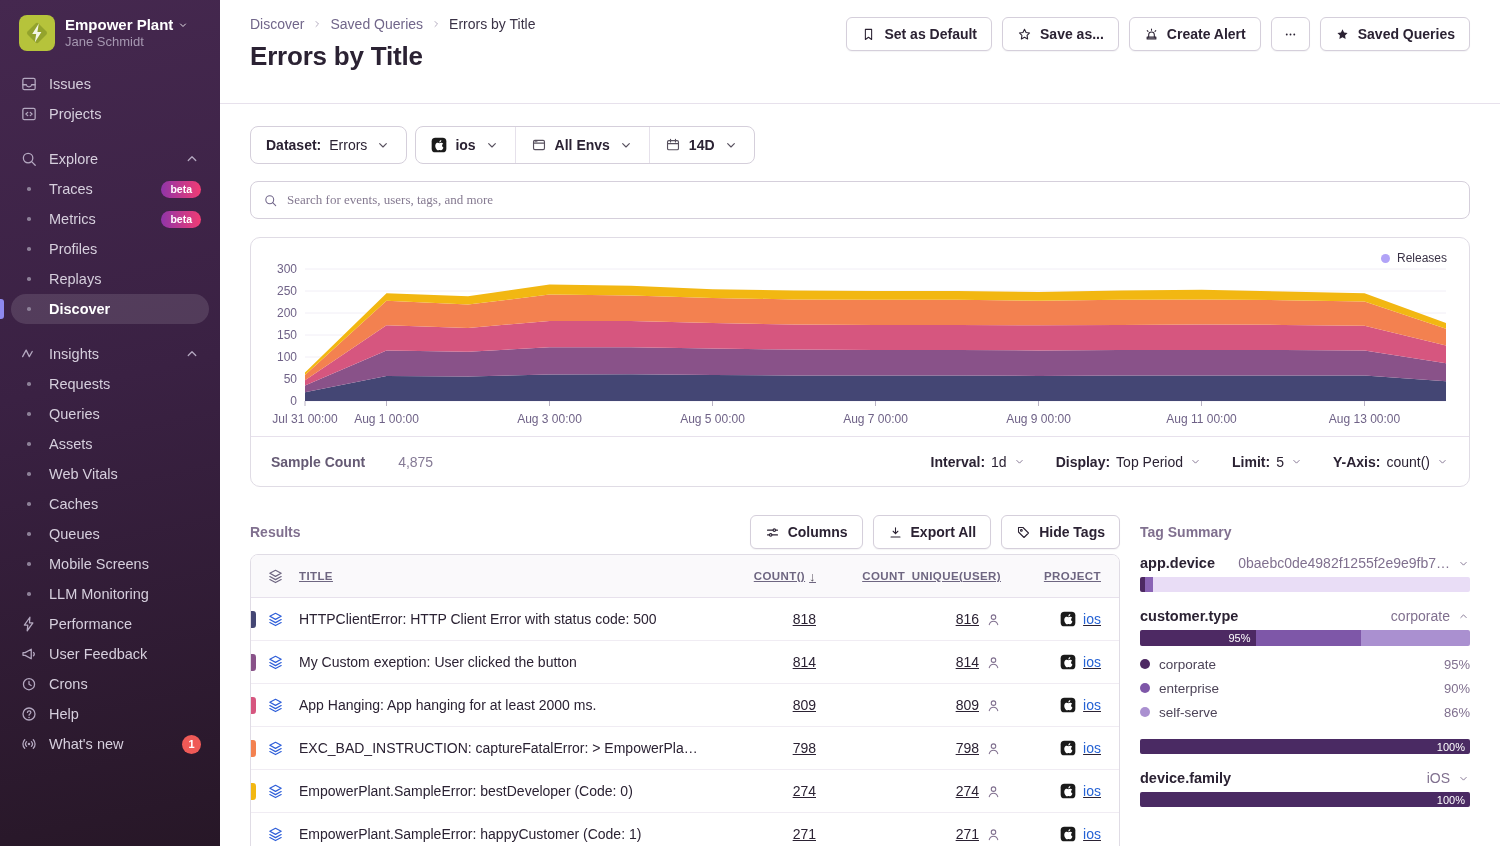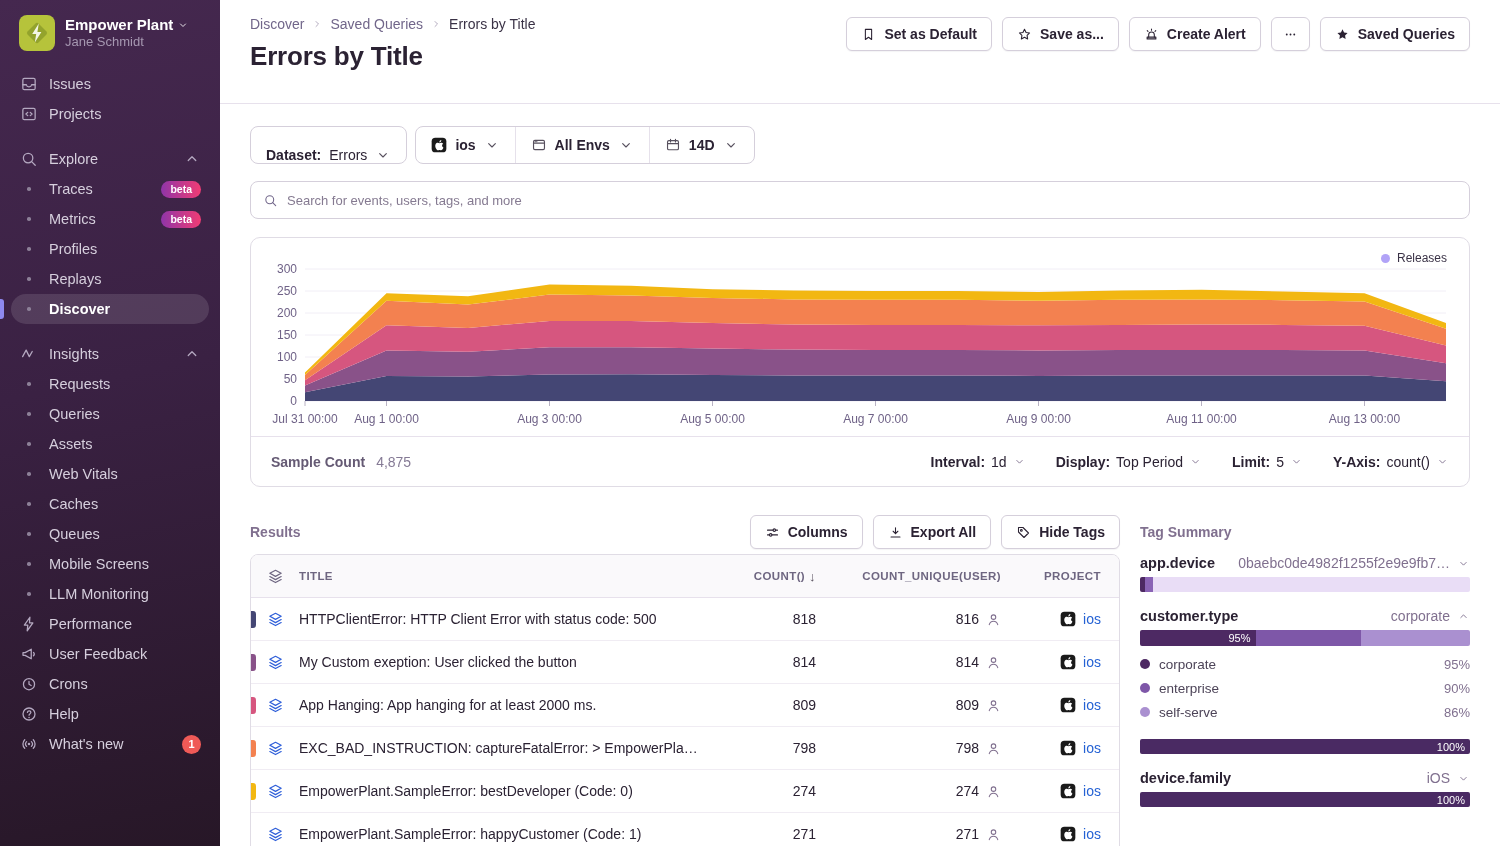--- a/index.html
+++ b/index.html
@@ -41,61 +41,61 @@
   .crumb-link { cursor:pointer; }
   .page-title { font-size:26px; font-weight:700; color:#2b2233; margin-top:9px; letter-spacing:-.2px; }
   .actions { display:flex; gap:10px; align-items:flex-start; padding-top:1px; }
   .btn { display:inline-flex; align-items:center; gap:8px; height:34px; padding:0 14px; background:#fff; border:1px solid #d5cfdb; border-radius:6px; font-family:inherit; font-weight:600; font-size:14px; color:#2b2233; cursor:pointer; box-shadow:0 1px 1px rgba(43,34,51,.05); white-space:nowrap; }
   .btn .icon { display:flex; color:#2b2233; } .btn .icon svg { width:15px; height:15px; }
   .btn-icononly { padding:0 11px; }
 
   .content { padding:22px 30px 0; flex:1; overflow:hidden; }
 
   .filter-row { display:flex; gap:8px; }
-  .pill { display:flex; align-items:flex-end; gap:8px; height:38px; padding:0 15px; background:#fff; border:1px solid #d5cfdb; border-radius:8px; font-size:14px; cursor:pointer; }
+  .pill { display:flex; align-items:center; gap:8px; height:38px; padding:0 15px; background:#fff; border:1px solid #d5cfdb; border-radius:8px; font-size:14px; cursor:pointer; }
   .pill b { font-weight:700; }
   .filter-group { display:flex; height:38px; background:#fff; border:1px solid #d5cfdb; border-radius:8px; }
   .filter-seg { display:flex; align-items:center; gap:8px; padding:0 15px; font-weight:700; font-size:14px; cursor:pointer; border-left:1px solid #e6e1eb; }
   .filter-seg:first-child { border-left:none; }
   .filter-seg .icon, .pill .icon { display:flex; color:#57505e; }
   .filter-seg .icon svg, .pill .icon svg { width:16px; height:16px; }
   .chev { display:flex; color:#80708f; } .chev svg { width:13px; height:13px; }
 
   .search-row { margin-top:17px; }
   .search-box { display:flex; align-items:center; gap:9px; height:38px; border:1px solid #d5cfdb; border-radius:8px; padding:0 12px; background:#fff; }
   .search-box .icon { display:flex; color:#71668a; } .search-box .icon svg { width:15px; height:15px; }
-  .search-box input { flex:1; border:none; outline:none; background:transparent; font-family:Liberation Sans, sans-serif; font-size:13px; color:#a21caf; }
+  .search-box input { flex:1; border:none; outline:none; background:transparent; font-family:Liberation Serif, serif; font-size:13px; color:#a21caf; }
   .search-box input::placeholder { color:#857a91; }
 
   .chart-panel { margin-top:18px; border:1px solid #e0dce5; border-radius:10px; background:#fff; }
   .chart-wrap { position:relative; padding:6px 8px 0; }
   .legend { position:absolute; top:13px; right:22px; display:flex; align-items:center; gap:7px; font-size:12px; color:#3a3246; cursor:pointer; }
   .legend-dot { width:9px; height:9px; border-radius:50%; }
   #chart svg { display:block; }
   #chart text { font-family:"Liberation Sans",sans-serif; }
   .chart-footer { display:flex; align-items:center; height:50px; border-top:1px solid #e7e1ec; padding:0 20px; font-size:14px; }
-  .sample { display:flex; gap:11px; align-items:center; }
+  .sample { display:flex; gap:0; align-items:center; }
   .sample-label { font-weight:700; color:#655a74; }
-  .sample-value { color:#857a95; }
+  .sample-value { color:#857a95;margin-left:33px; }
   .footer-ctrls { margin-left:auto; display:flex; gap:30px; }
   .ctrl { display:flex; align-items:center; gap:6px; cursor:pointer; }
   .ctrl b { font-weight:700; }
 
   .results-area { display:flex; gap:20px; margin-top:27px; }
   .results-col { width:870px; flex-shrink:0; }
   .results-head { display:flex; align-items:center; height:36px; margin-bottom:4px; }
   .section-label { color:#80708f; font-weight:600; font-size:14px; }
   .results-head .btn { margin-left:10px; }
   .results-head .spacer { flex:1; }
 
   .table { border:1px solid #e0dce5; border-radius:8px 8px 0 0; overflow:hidden; background:#fff; }
   .thead { display:flex; align-items:center; height:43px; background:#faf9fb; border-bottom:1px solid #e7e1ec; color:#6e6681; font-size:11.5px; font-weight:700; letter-spacing:.4px; }
   .thead .icon { color:#6e6681; }
   .trow { display:flex; align-items:center; height:43px; border-bottom:1px solid #f0ecf3; position:relative; font-size:14px; background:#fff; }
-  .cell { display:flex; align-items:center; }
+  .cell { display:flex; align-items:center;text-decoration:underline; }
   .c-icon { width:48px; justify-content:center; }
   .c-icon .icon svg, .thead .c-icon svg { width:17px; height:17px; display:block; }
   .row-layers { color:#2f5fd9; display:flex; }
   .c-title { flex:1; min-width:0; white-space:nowrap; overflow:hidden; text-overflow:ellipsis; display:block; line-height:43px; }
   .c-count { width:115px; justify-content:flex-end; }
   .c-unique { width:185px; justify-content:flex-end; gap:7px; }
   .c-unique .icon { color:#80708f; display:flex; } .c-unique .icon svg { width:15px; height:15px; }
   .c-project { width:118px; justify-content:flex-end; gap:7px; padding-right:18px; }
   .c-project .icon svg { width:16px; height:16px; display:block; }
   .proj-link { color:#2562d4; text-decoration:none; cursor:pointer; }

